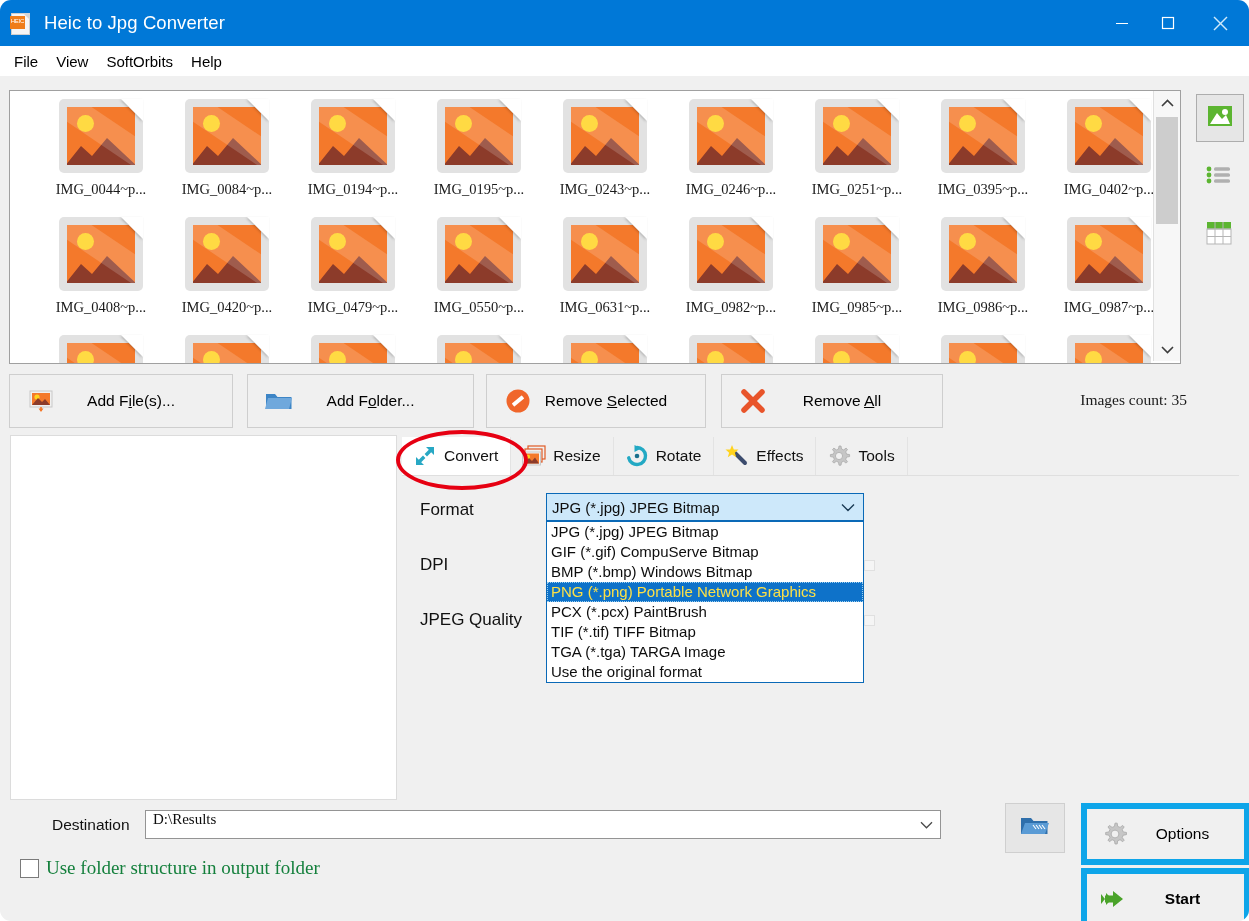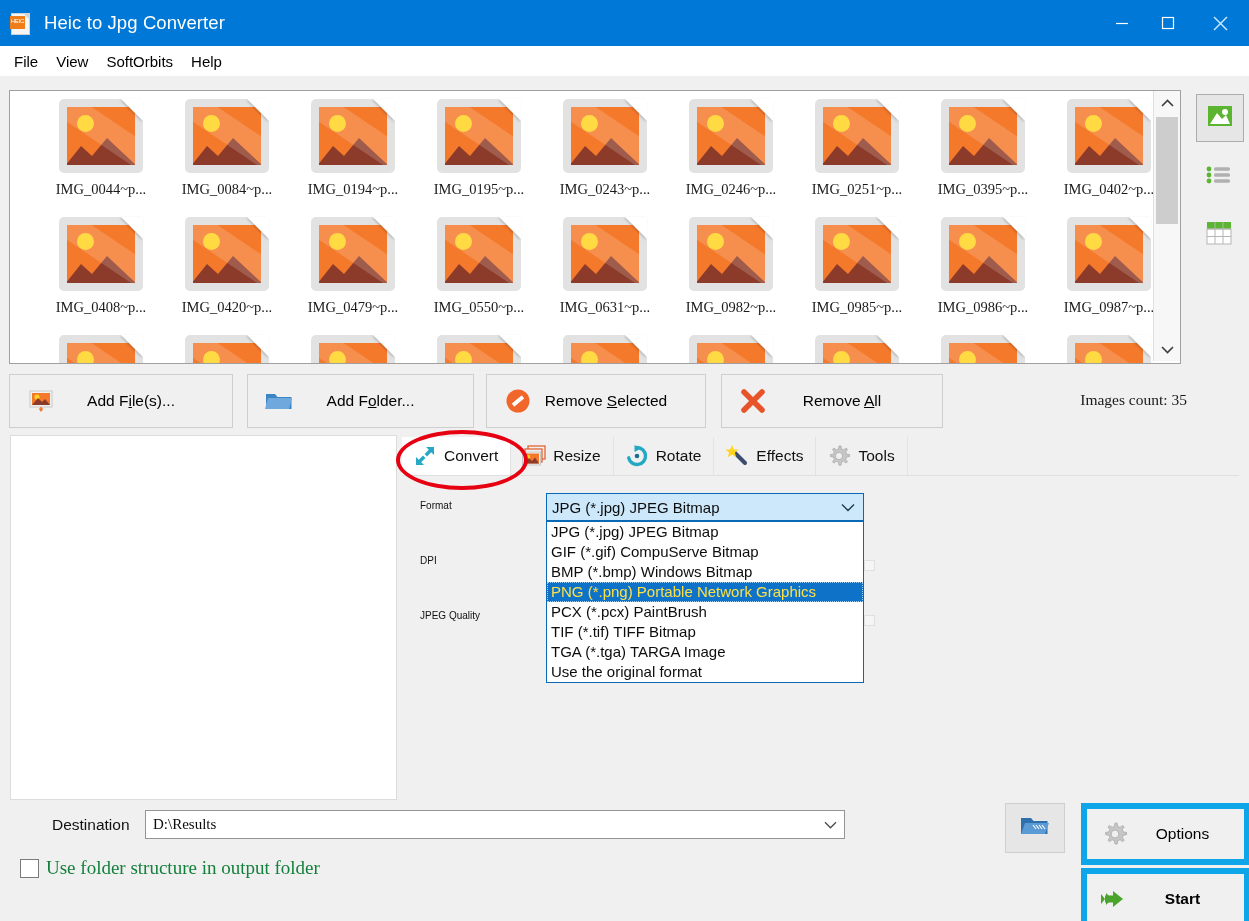--- a/index.html
+++ b/index.html
@@ -10,20 +10,21 @@
   body {
     font-family: "Liberation Sans", sans-serif;
   }
   #app {
     position: relative;
     width: 1249px;
     height: 921px;
     background: #f0f0f0;
     overflow: hidden;
     font-family: "Liberation Sans", sans-serif;
+    border-radius: 11px;
     -webkit-font-smoothing: antialiased;
   }
 
   
   .titlebar {
     position: absolute;
     left: 0; top: 0;
     width: 1249px; height: 46px;
     background: #0078d7;
     display: flex;
@@ -342,21 +343,21 @@
     width: 124px; height: 52px;
     border: 4px solid #e60012;
     border-radius: 50%;
     pointer-events: none;
     z-index: 40;
   }
 
   
   .form-row-label {
     position: absolute;
-    font-size: 10px;
+    font-size: 17px;
     color: #111;
     left: 420px;
   }
   #lbl-format  { top: 500px; }
   #lbl-dpi     { top: 555px; }
   #lbl-quality { top: 610px; }
 
   .combo {
     position: absolute;
     left: 546px; top: 493px;
@@ -419,26 +420,25 @@
   
   .dest-label {
     position: absolute;
     left: 52px; top: 816px;
     font-size: 15.5px;
     color: #111;
   }
   .dest-input {
     position: absolute;
     left: 145px; top: 810px;
-    width: 700px; height: 29px;
+    width: 796px; height: 29px;
     background: #ffffff;
     border: 1px solid #949494;
     box-sizing: border-box;
     display: flex;
-    align-items: center;
   }
   .dest-input .dval {
     flex: 1;
     font-size: 15px;
     color: #0d0d0d;
     margin-left: 7px;
     font-family: "Liberation Serif", serif;
   }
   .dest-input .darrow {
     width: 28px;

